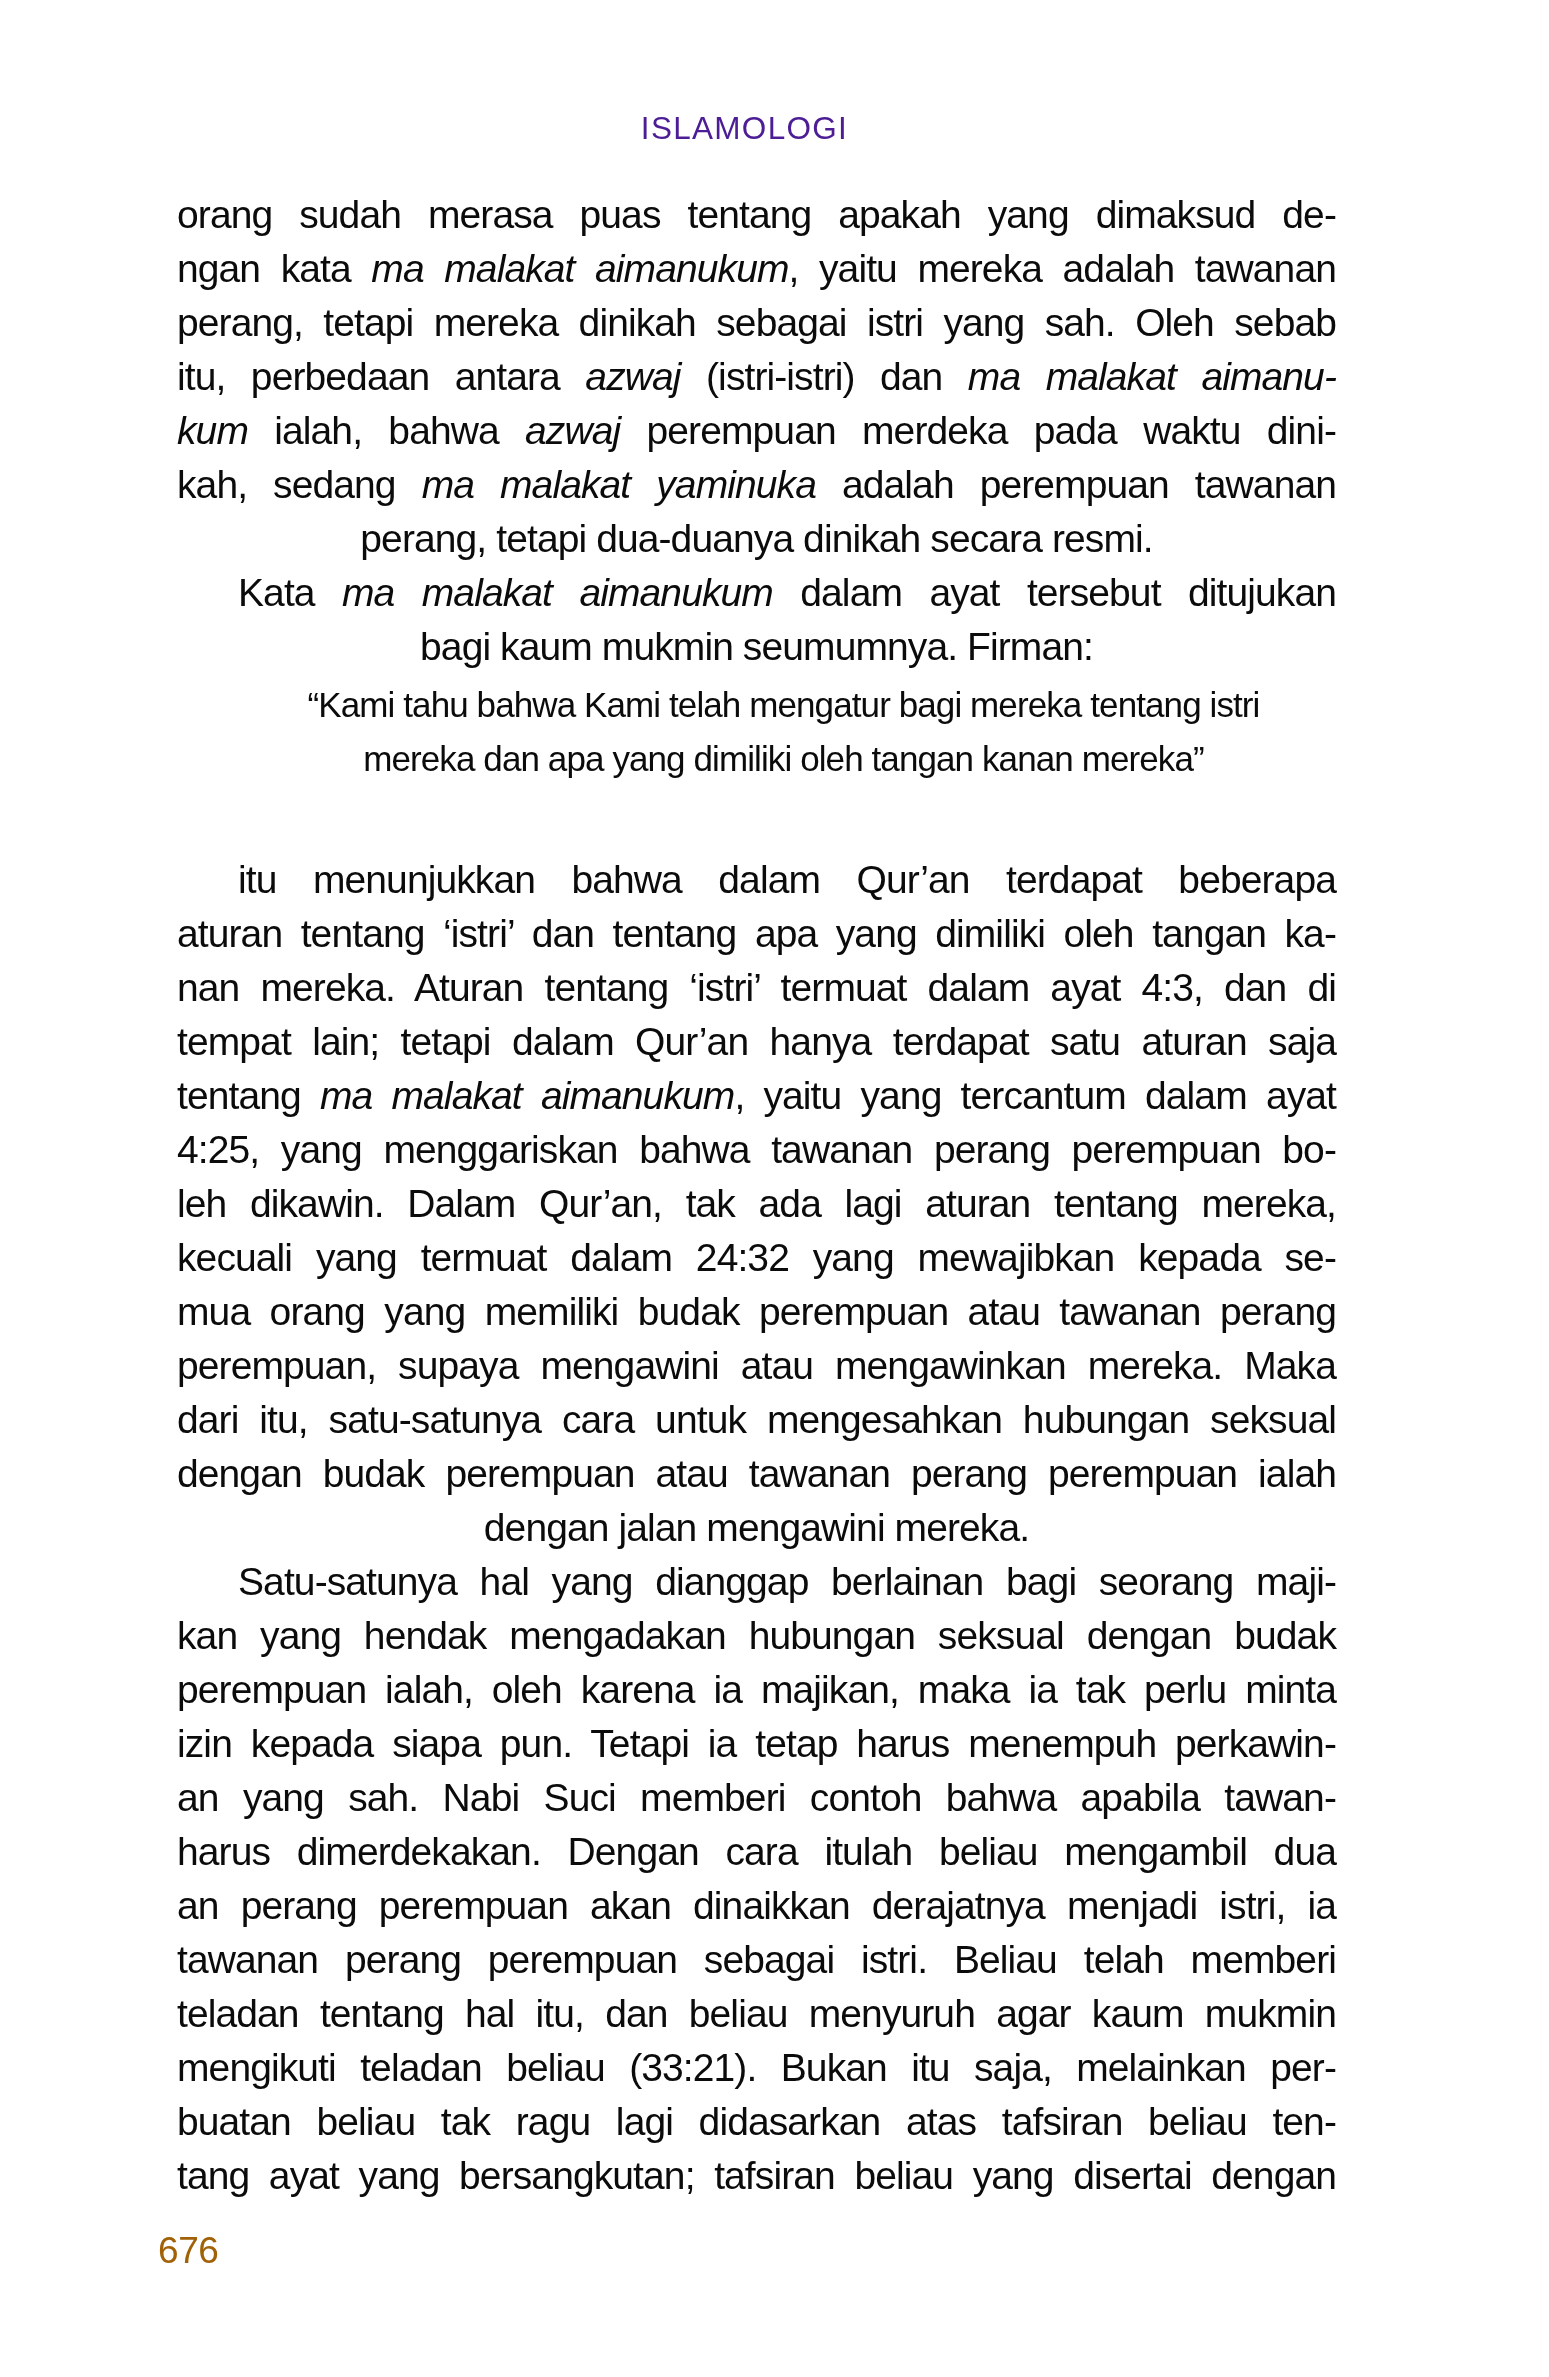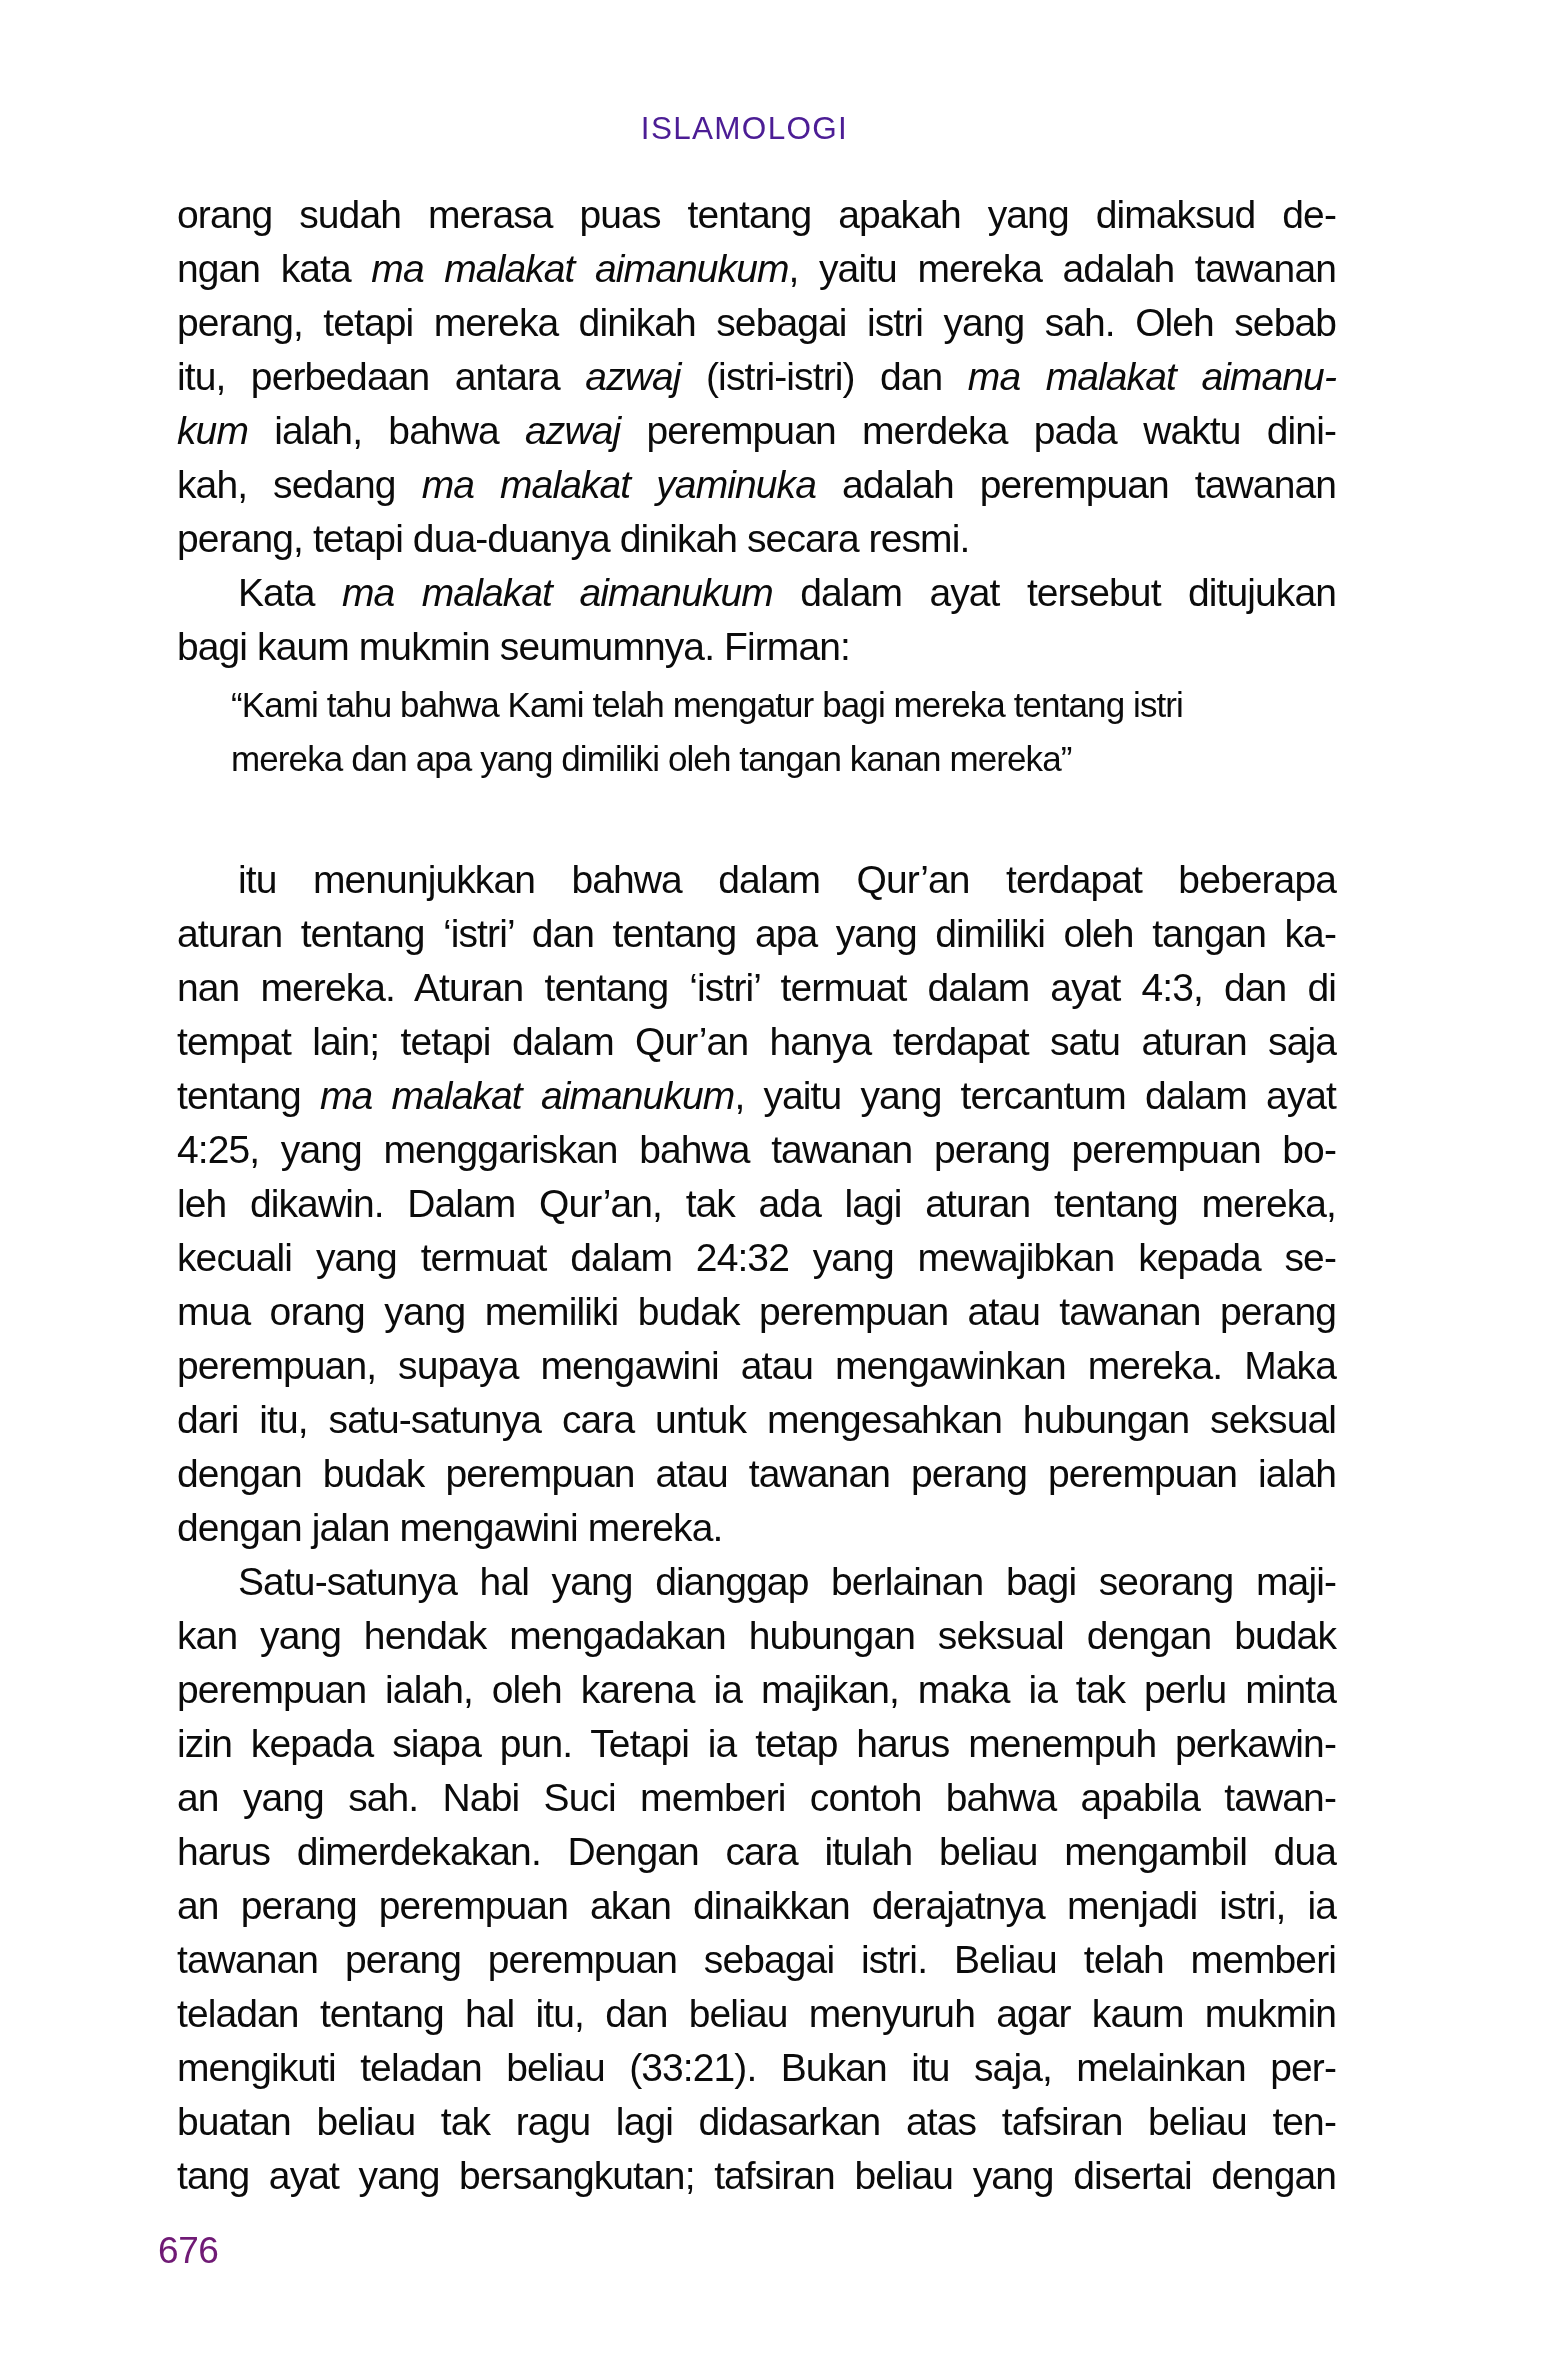--- a/index.html
+++ b/index.html
@@ -28,21 +28,21 @@
     top: 188px;
     left: 177px;
     width: 1159px;
     font-size: 39px;
     line-height: 54px;
     letter-spacing: -0.9px;
   }
   .block { margin: 0; }
   .line {
     height: 54px;
-    text-align: left;
+    text-align: center;
     white-space: normal;
     overflow: visible;
   }
   .line.j {
     text-align: justify;
     text-align-last: justify;
   }
   .line.indent { text-indent: 61px; }
   .block.quote {
     padding-left: 54px;
@@ -51,21 +51,21 @@
     margin-bottom: 67px;
   }
   .block.quote .line { height: 54px; }
   em { font-style: italic; }
   .page-number {
     position: absolute;
     top: 2230px;
     left: 158px;
     font-size: 37px;
     letter-spacing: -0.4px;
-    color: #701a75;
+    color: #a16207;
   }
 </style>
 </head>
 <body>
 
 <div class="page">
   <div class="running-head">ISLAMOLOGI</div>
 
   <div class="text-block">
       <div class="block para">

